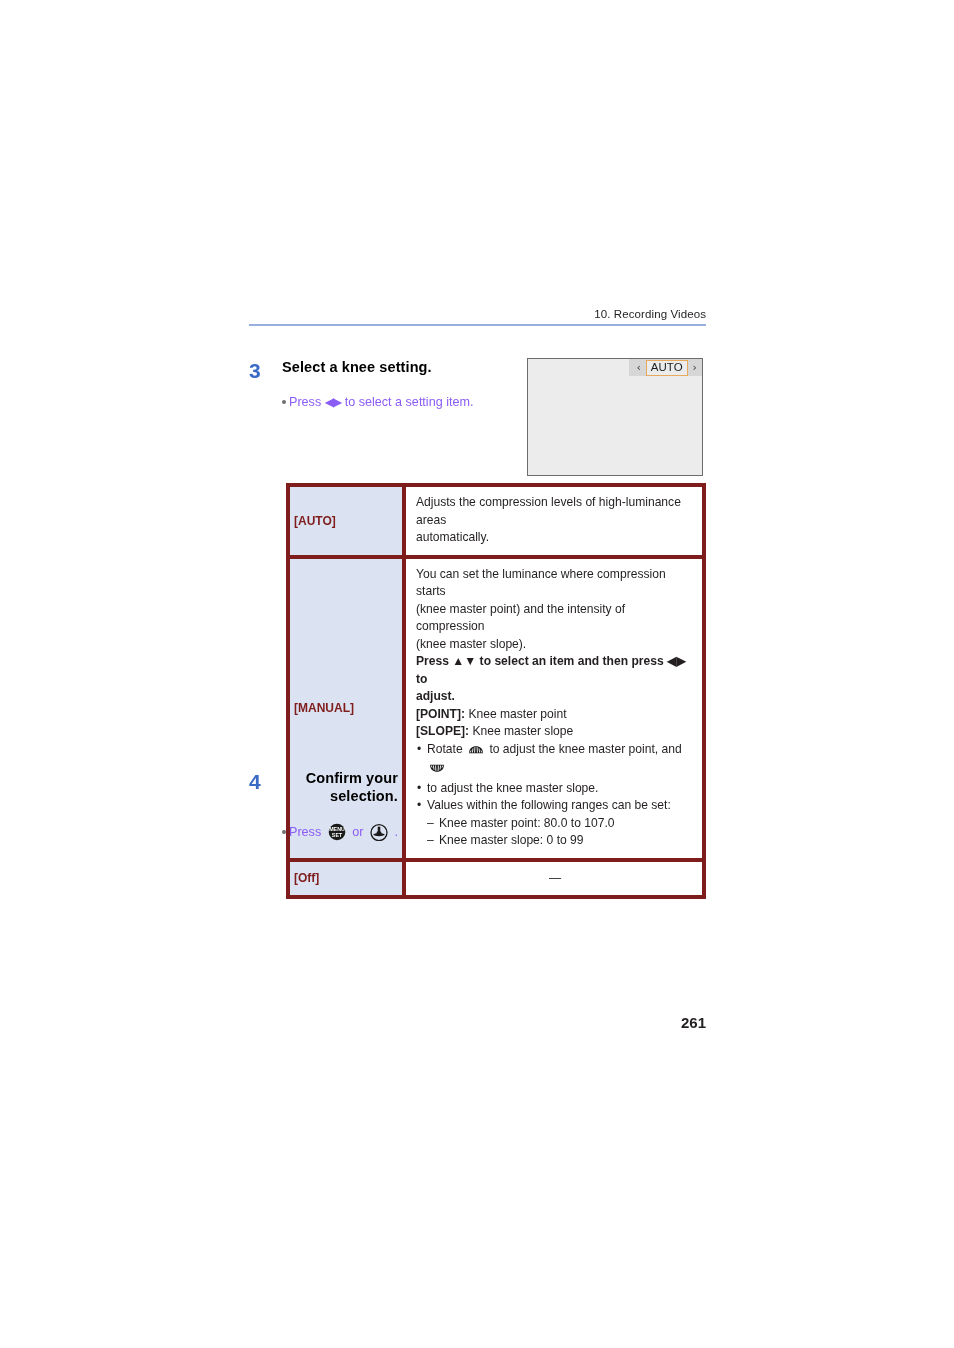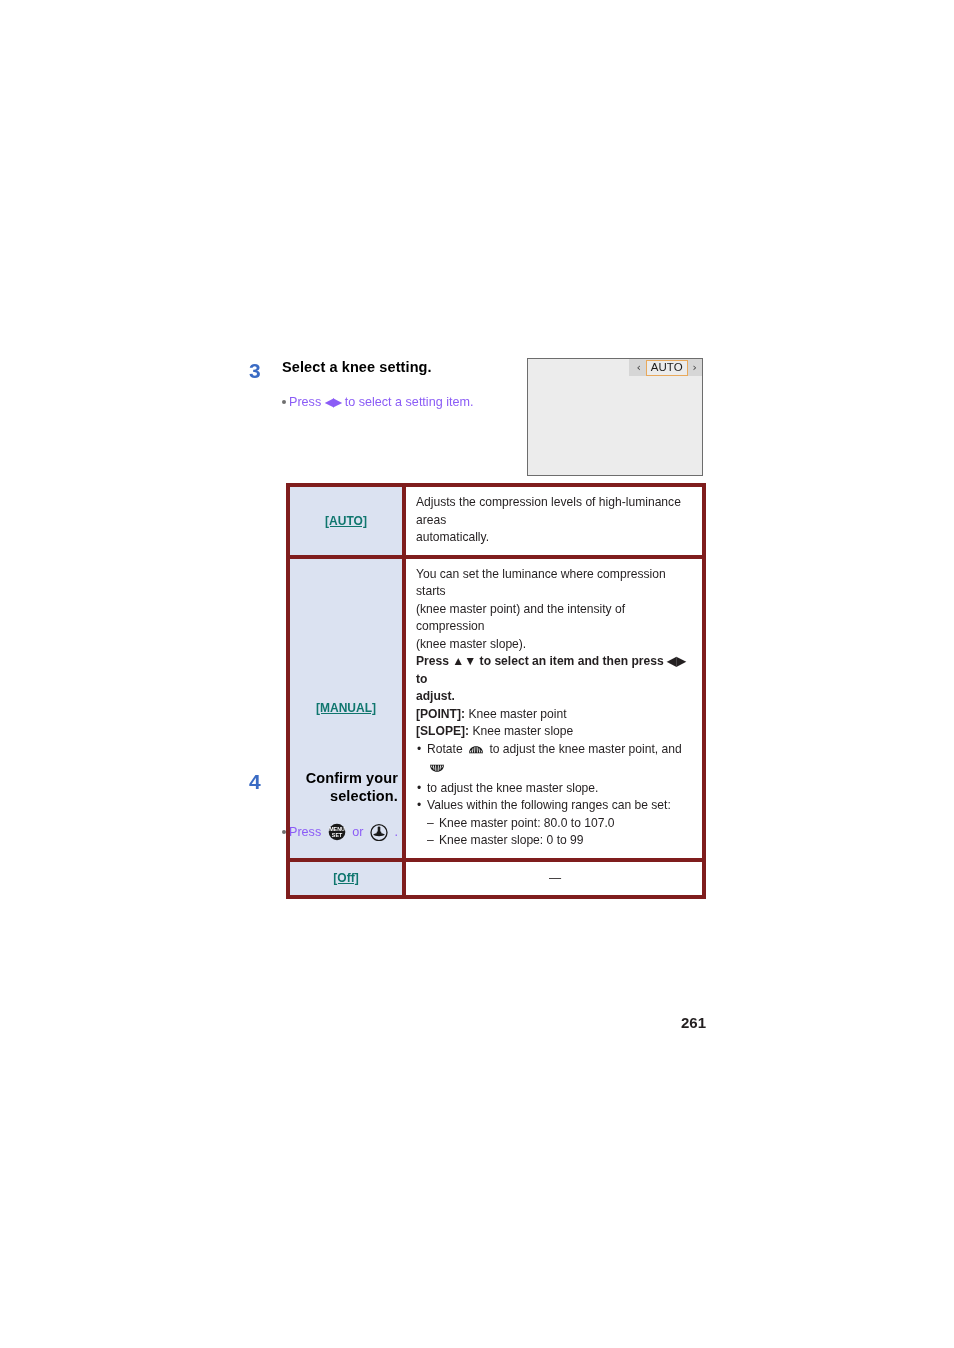--- a/index.html
+++ b/index.html
@@ -135,27 +135,25 @@
     table-layout: fixed;
   }
   .tbl td {
     border: 4px solid #7f1d1d;
     vertical-align: top;
     padding: 0;
   }
   .tbl td.keycell {
     width: 104px;
     background: #dbe2f1;
-    text-align: center;
     vertical-align: middle;
     font-size: 12px;
     font-weight: bold;
-    color: #0f766e;
+    color: #7f1d1d;
     padding: 6px 4px;
-    text-decoration: underline;
   }
   .tbl td.valcell {
     padding: 7px 8px 8px 10px;
     font-size: 12.1px;
     line-height: 17.5px;
     color: #231f20;
   }
   .tbl td.valcell.center {
     text-align: center;
     vertical-align: middle;
@@ -207,20 +205,24 @@
     font-size: 15px;
     font-weight: bold;
     color: #231f20;
   }
 </style>
 </head>
 <body>
 
 <div class="page">
 
+  <div class="header">
+    <div class="header-text">10. Recording Videos</div>
+    <div class="header-rule"></div>
+  </div>
 
   <div class="step" style="left:249px; top:358px;">
     <div class="step-num" style="left:0; top:2px;">3</div>
     <div class="step-body" style="left:33px; top:0;">
       <div class="step-title">Select a knee setting.</div>
       <div class="bullet-line">
         <span class="bullet-dot"></span><span>Press</span>
         <span class="arrows">◀▶</span>
         <span>to select a setting item.</span>
       </div>

